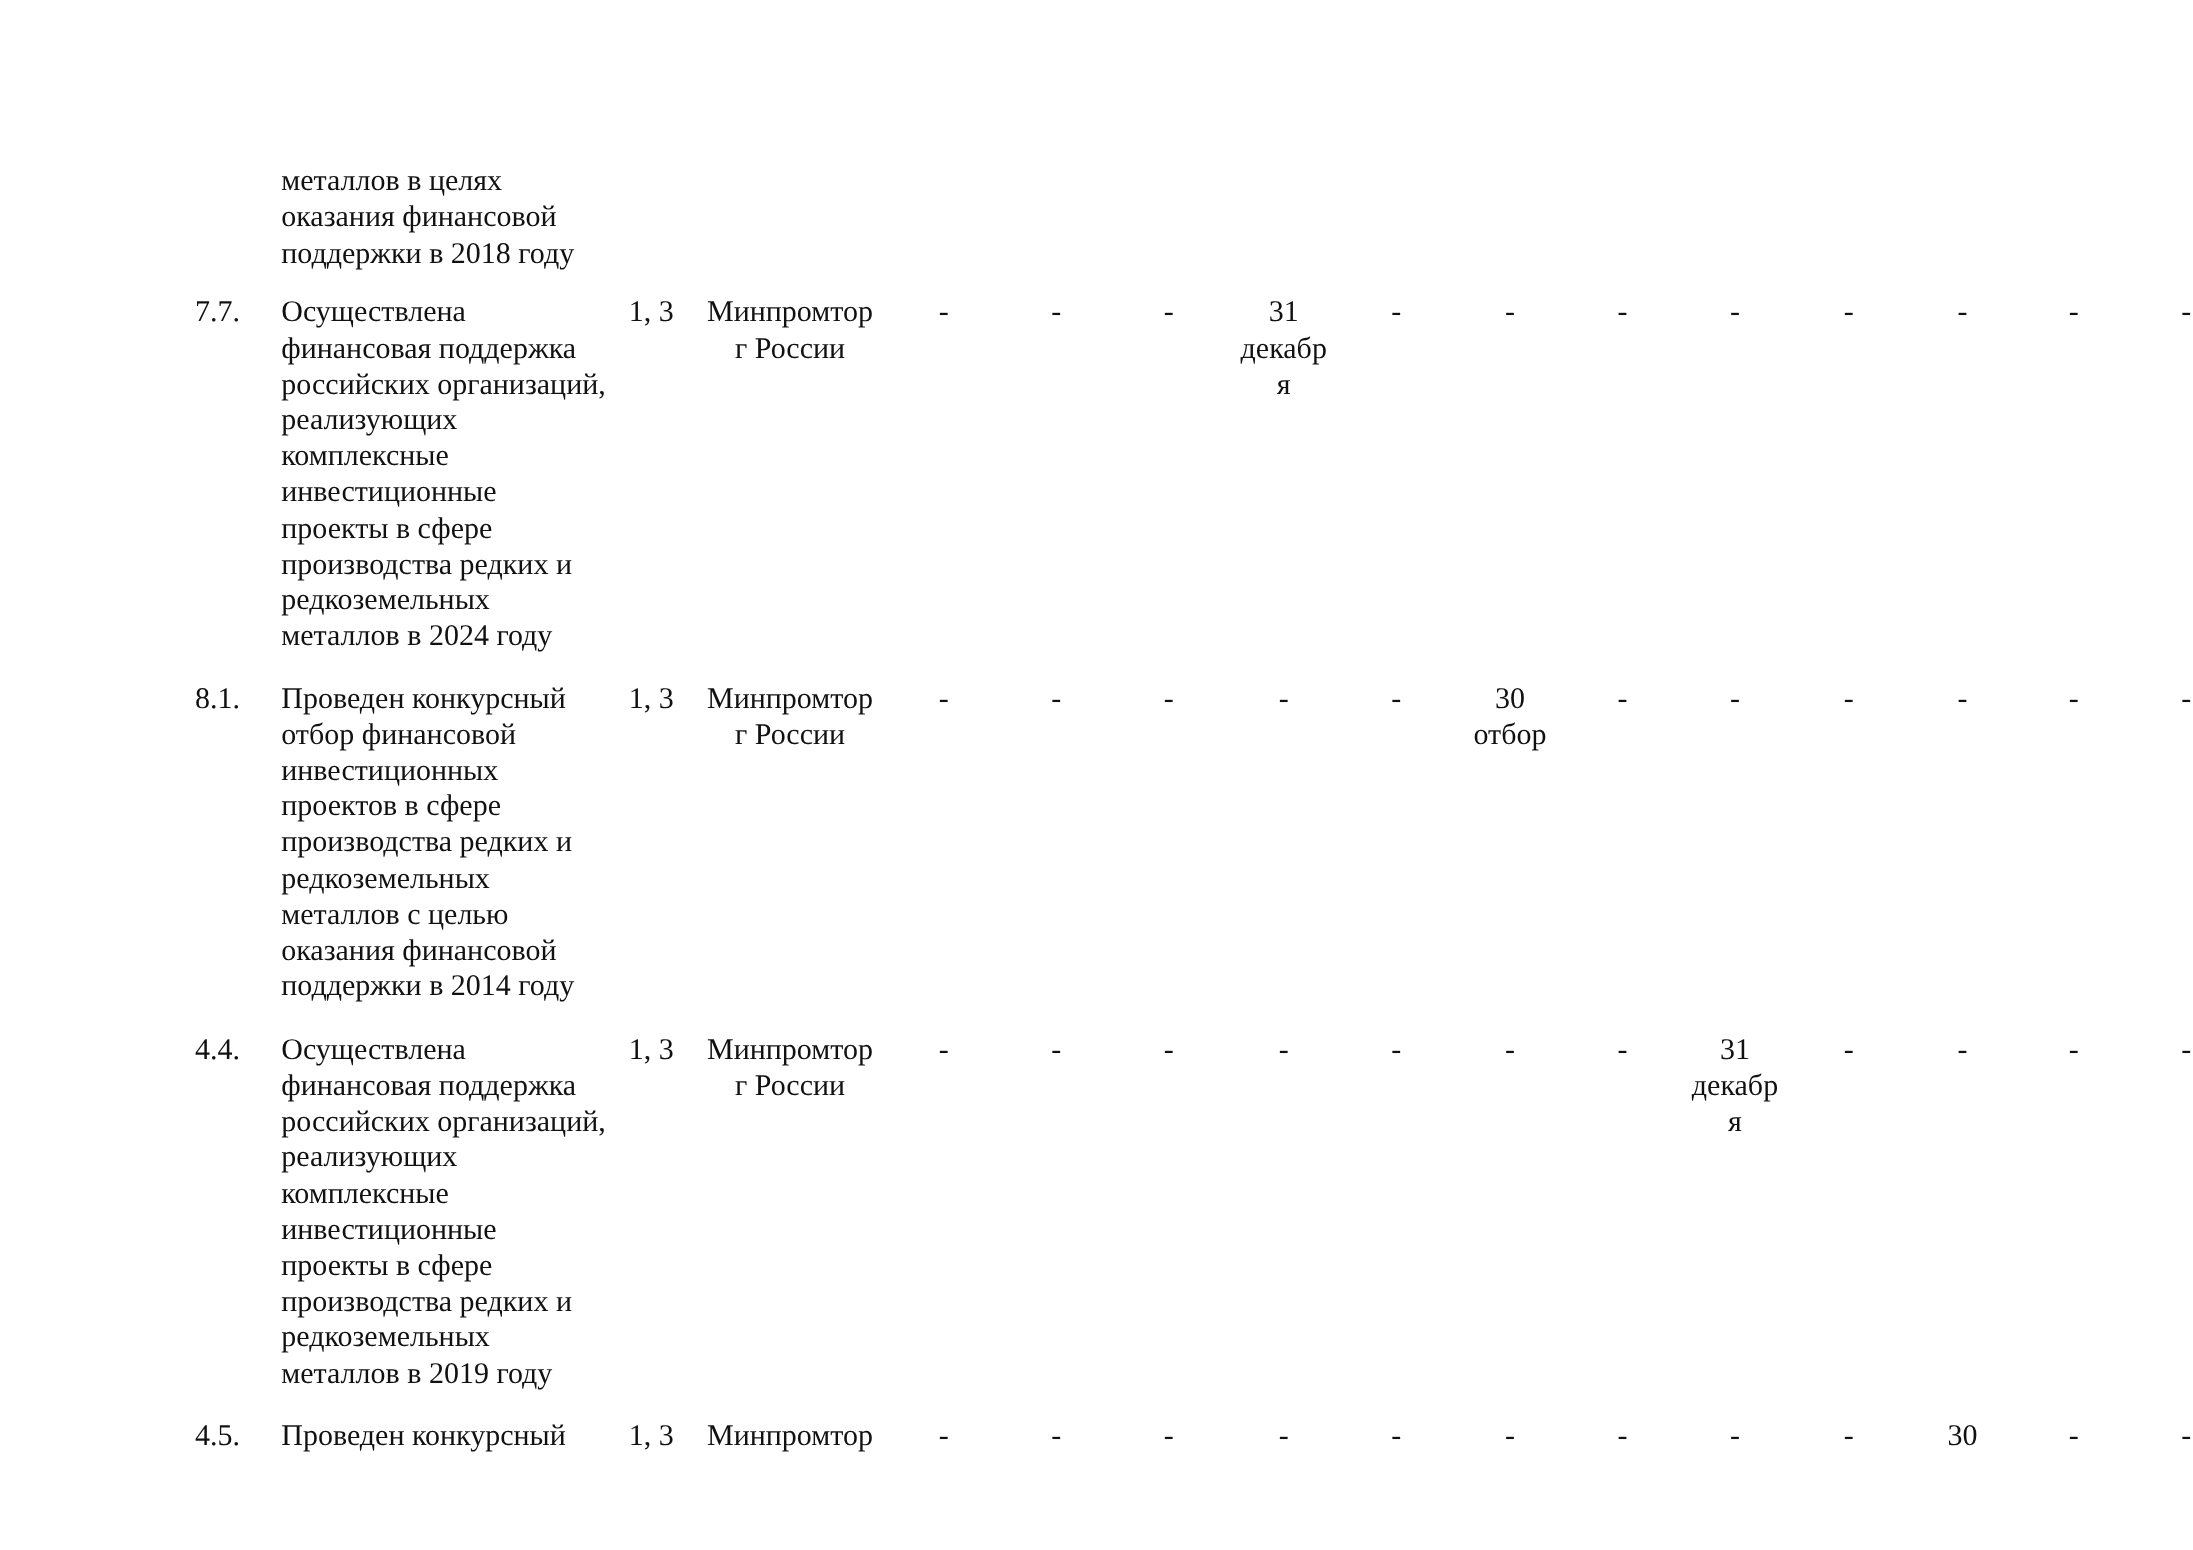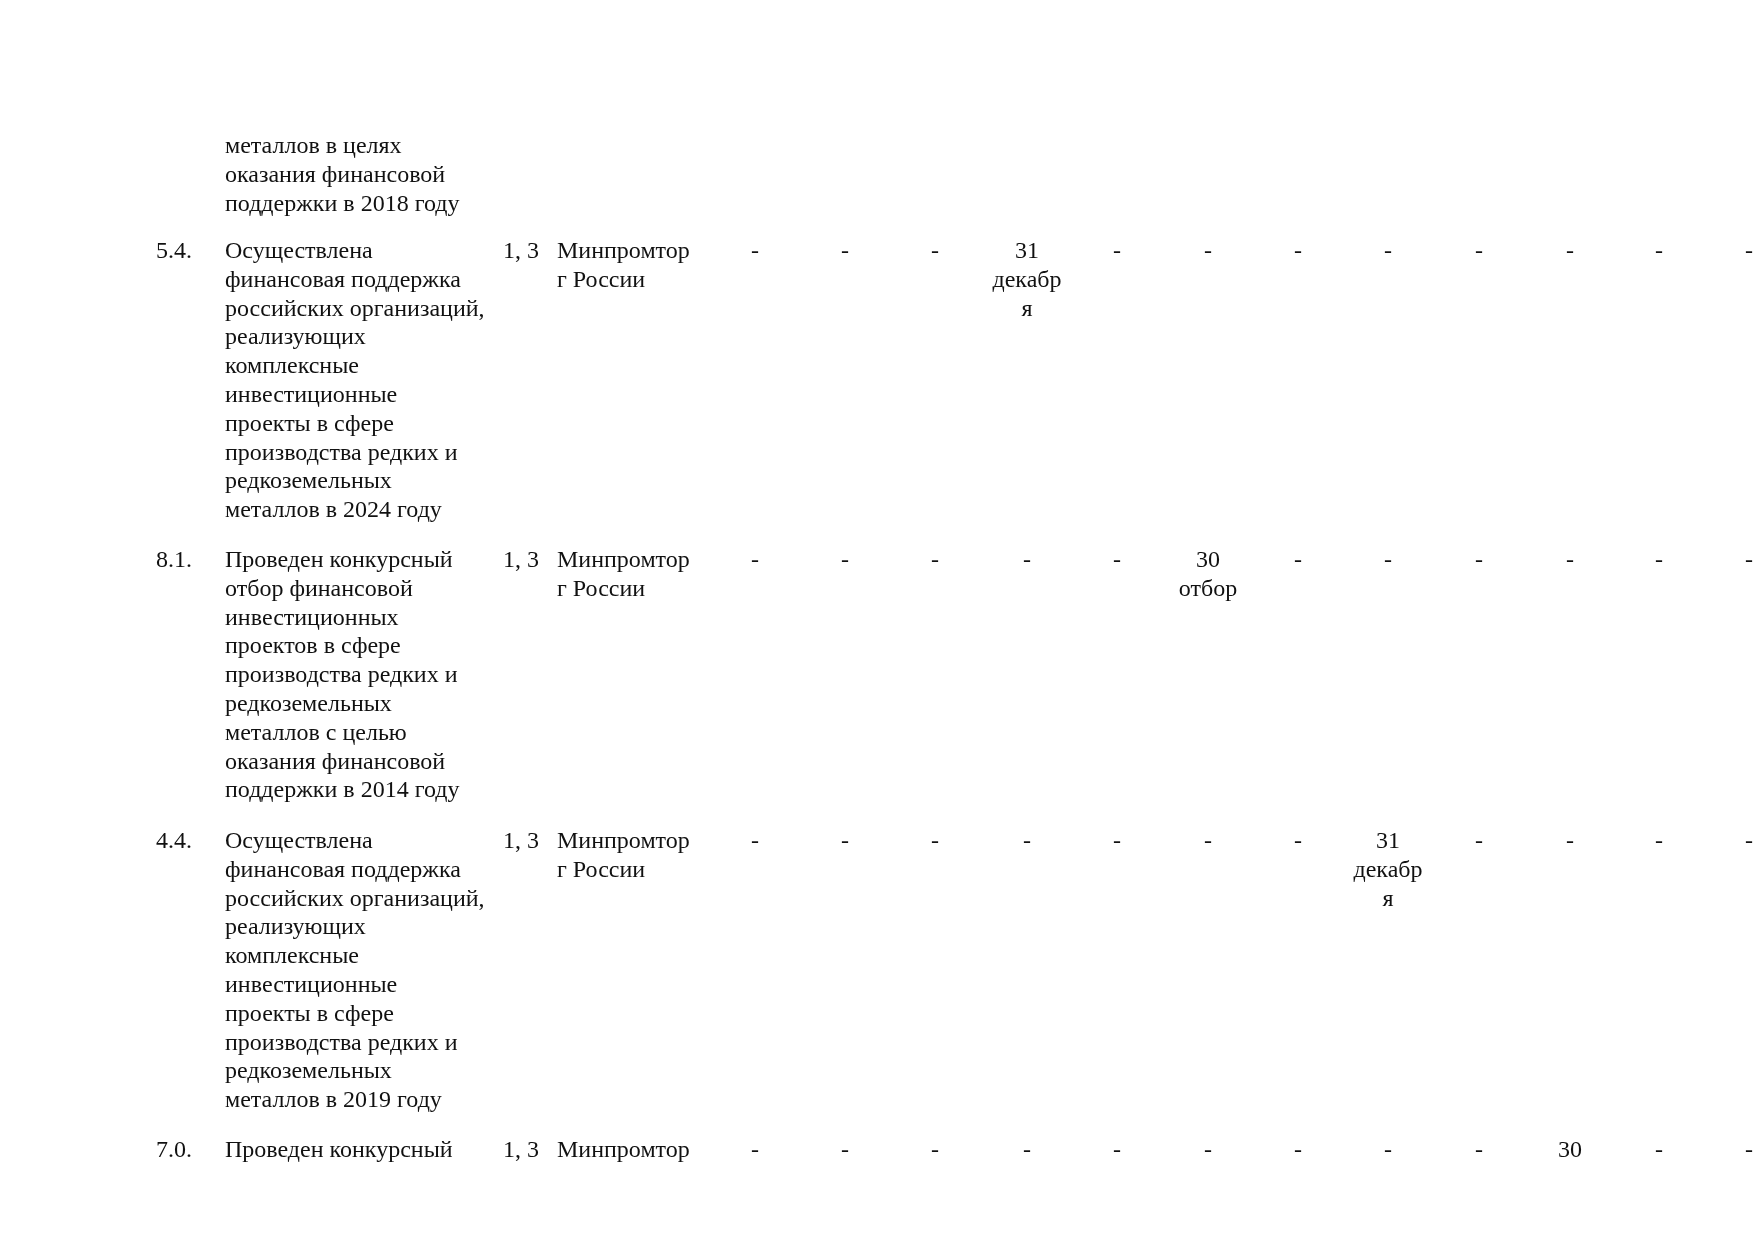--- a/index.html
+++ b/index.html
@@ -7,40 +7,40 @@
     width: 1754px; height: 1240px; overflow: hidden; position: relative;
     font-family: "Liberation Serif", "DejaVu Serif", serif;
     color: #111111; font-size: 24px; line-height: 28.8px;
   }
   .page { position: absolute; left: 0; top: 0; width: 1754px; height: 1240px; }
   .row { position: absolute; left: 0; width: 1754px; }
   .num { position: absolute; left: 156px; top: 0; white-space: nowrap; }
   .desc { position: absolute; left: 225px; top: 0; width: 280px; }
   .desc .ln { display: block; white-space: nowrap; }
   .ref { position: absolute; left: 503px; top: 0; white-space: nowrap; }
-  .resp { position: absolute; left: 557px; top: 0; width: 150px; }
+  .resp { position: absolute; left: 557px; top: 0; width: 150px; text-align: center; }
   .resp .ln { display: block; white-space: nowrap; }
   .cell { position: absolute; top: 0; width: 90px; margin-left: -45px; text-align: center; }
   .cell .ln { display: block; white-space: nowrap; }
 </style>
 </head>
 <body>
 
 <div class="page">
 
   <div class="row" style="top:131px;">
     <div class="desc">
       <span class="ln">металлов в целях</span>
       <span class="ln">оказания финансовой</span>
       <span class="ln">поддержки в 2018 году</span>
     </div>
   </div>
 
   <div class="row" style="top:236px;">
-    <span class="num">5.4.</span>
+    <span class="num">7.7.</span>
     <div class="desc">
       <span class="ln">Осуществлена</span>
       <span class="ln">финансовая поддержка</span>
       <span class="ln">российских организаций,</span>
       <span class="ln">реализующих</span>
       <span class="ln">комплексные</span>
       <span class="ln">инвестиционные</span>
       <span class="ln">проекты в сфере</span>
       <span class="ln">производства редких и</span>
       <span class="ln">редкоземельных</span>
@@ -201,21 +201,21 @@
       </div>
     <div class="cell" style="left:1659px;">
         <span class="ln">-</span>
       </div>
     <div class="cell" style="left:1749px;">
         <span class="ln">-</span>
       </div>
   </div>
 
   <div class="row" style="top:1135px;">
-    <span class="num">7.0.</span>
+    <span class="num">4.5.</span>
     <div class="desc">
       <span class="ln">Проведен конкурсный</span>
     </div>
     <span class="ref">1, 3</span>
     <div class="resp">
       <span class="ln">Минпромтор</span>
     </div>
     <div class="cell" style="left:755px;">
         <span class="ln">-</span>
       </div>

